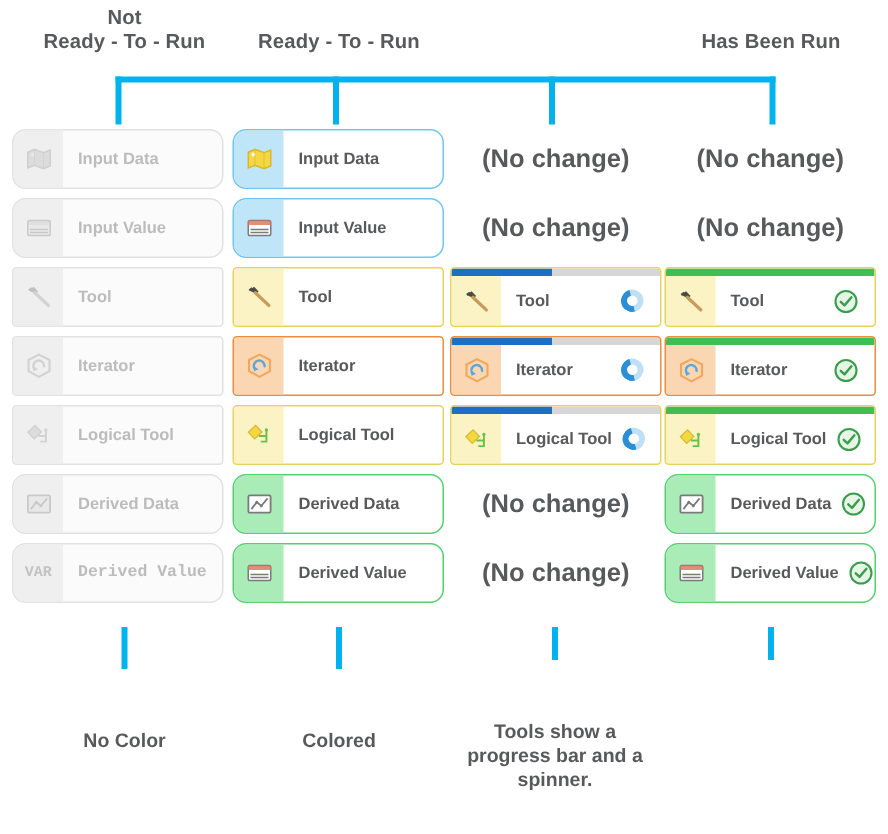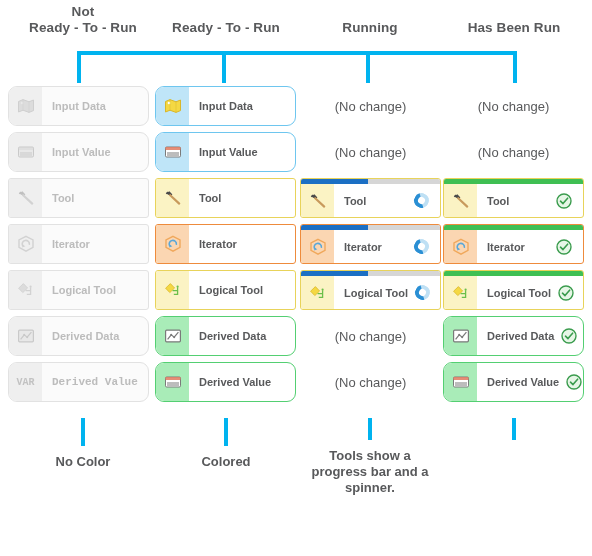--- a/index.html
+++ b/index.html
@@ -118,53 +118,50 @@
     box-sizing:border-box;
     transform:rotate(30deg);
   }
   
   .check{width:16px;height:16px;display:block;}
 
   
   .nochange{
     width:100%;height:100%;
     display:flex;align-items:center;justify-content:center;
-    font-size:13px;font-weight:normal;color:#58595b;
+    font-size:17px;font-weight:bold;color:#58595b;
   }
 
   
   #callouts{position:absolute;left:0;top:418px;width:592px;height:138px;}
   .callout-line{position:absolute;width:4px;background:#00b3ef;}
   .callout-text{
     position:absolute;
     text-align:center;
     font-size:13px;
     font-weight:bold;
     color:#58595b;
     line-height:16px;
+    margin-top:32px;
   }
 
   
   .gi{display:block;}
 </style>
 </head>
 <body>
 
 <div id="headers">
     <div class="col-header" style="left: 3px; width: 160px;">
       <span class="sub">Not</span>
       <span class="sub">Ready - To - Run</span>
     </div>
     <div class="col-header" style="left: 146px; width: 160px;">
       <span class="sub">&nbsp;</span>
       <span class="sub">Ready - To - Run</span>
-    </div>
-    <div class="col-header" style="left: 290px; width: 160px;">
-      <span class="sub">&nbsp;</span>
-      <span class="sub">Running</span>
     </div>
     <div class="col-header" style="left: 434px; width: 160px;">
       <span class="sub">&nbsp;</span>
       <span class="sub">Has Been Run</span>
     </div>
   </div>
 
 <div id="bracket">
   <div class="bracket-h" style="left:77px;top:7px;width:440px;"></div>
   <div class="bracket-v" style="left:77px;top:7px;height:32px;"></div>

